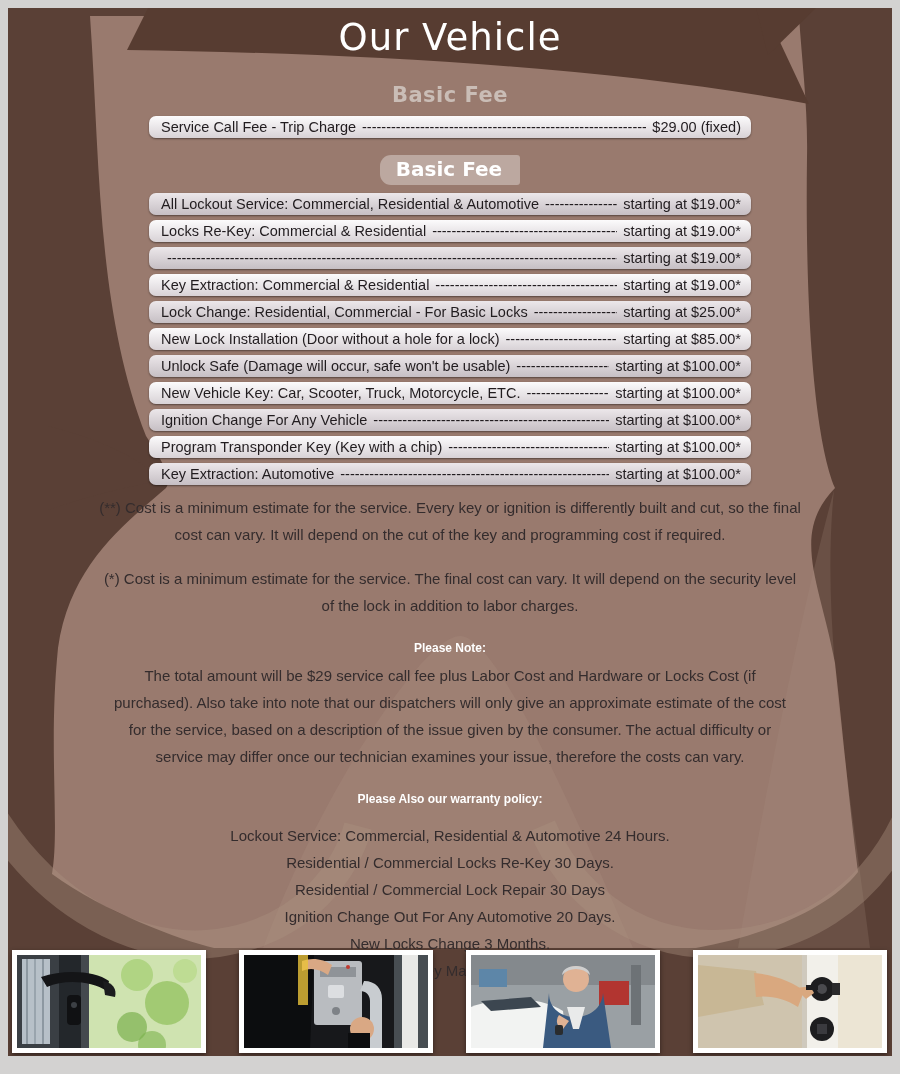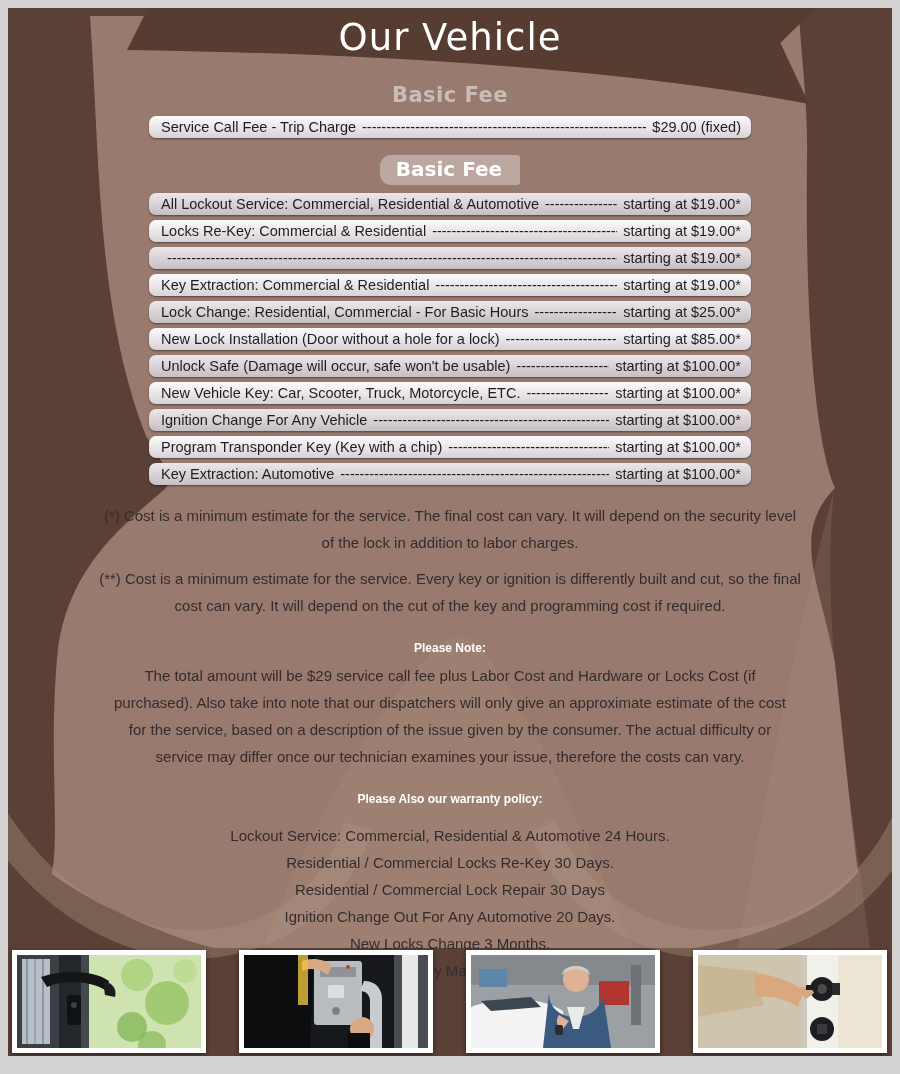--- a/index.html
+++ b/index.html
@@ -133,21 +133,21 @@
         <div class="price-row">
           <span class="dashes">--------------------------------------------------------------------------------------------------------------------</span>
           <span>starting at $19.00*</span>
         </div>
         <div class="price-row bright">
           <span>Key Extraction: Commercial &amp; Residential</span>
           <span class="dashes">--------------------------------------------------------------------------------------------------------------------</span>
           <span>starting at $19.00*</span>
         </div>
         <div class="price-row">
-          <span>Lock Change: Residential, Commercial - For Basic Hours</span>
+          <span>Lock Change: Residential, Commercial - For Basic Locks</span>
           <span class="dashes">--------------------------------------------------------------------------------------------------------------------</span>
           <span>starting at $25.00*</span>
         </div>
         <div class="price-row bright">
           <span>New Lock Installation (Door without a hole for a lock)</span>
           <span class="dashes">--------------------------------------------------------------------------------------------------------------------</span>
           <span>starting at $85.00*</span>
         </div>
         <div class="price-row">
           <span>Unlock Safe (Damage will occur, safe won't be usable)</span>
@@ -169,22 +169,22 @@
           <span class="dashes">--------------------------------------------------------------------------------------------------------------------</span>
           <span>starting at $100.00*</span>
         </div>
         <div class="price-row">
           <span>Key Extraction: Automotive</span>
           <span class="dashes">--------------------------------------------------------------------------------------------------------------------</span>
           <span>starting at $100.00*</span>
         </div>
       </div>
 
+    <div class="darktext fn2">(**) Cost is a minimum estimate for the service. Every key or ignition is differently built and cut, so the final cost can vary. It will depend on the cut of the key and programming cost if required.</div>
     <div class="darktext fn1">(*) Cost is a minimum estimate for the service. The final cost can vary. It will depend on the security level of the lock in addition to labor charges.</div>
-    <div class="darktext fn2">(**) Cost is a minimum estimate for the service. Every key or ignition is differently built and cut, so the final cost can vary. It will depend on the cut of the key and programming cost if required.</div>
 
     <div class="white-h">Please Note:</div>
     <div class="darktext para">The total amount will be $29 service call fee plus Labor Cost and Hardware or Locks Cost (if purchased). Also take into note that our dispatchers will only give an approximate estimate of the cost for the service, based on a description of the issue given by the consumer. The actual difficulty or service may differ once our technician examines your issue, therefore the costs can vary.</div>
 
     <div class="white-h">Please Also our warranty policy:</div>
     <div class="darktext warranty" id="warranty-items">
         <div>Lockout Service: Commercial, Residential &amp; Automotive 24 Hours.</div>
         <div>Residential / Commercial Locks Re-Key 30 Days.</div>
         <div>Residential / Commercial Lock Repair 30 Days</div>
         <div>Ignition Change Out For Any Automotive 20 Days.</div>

